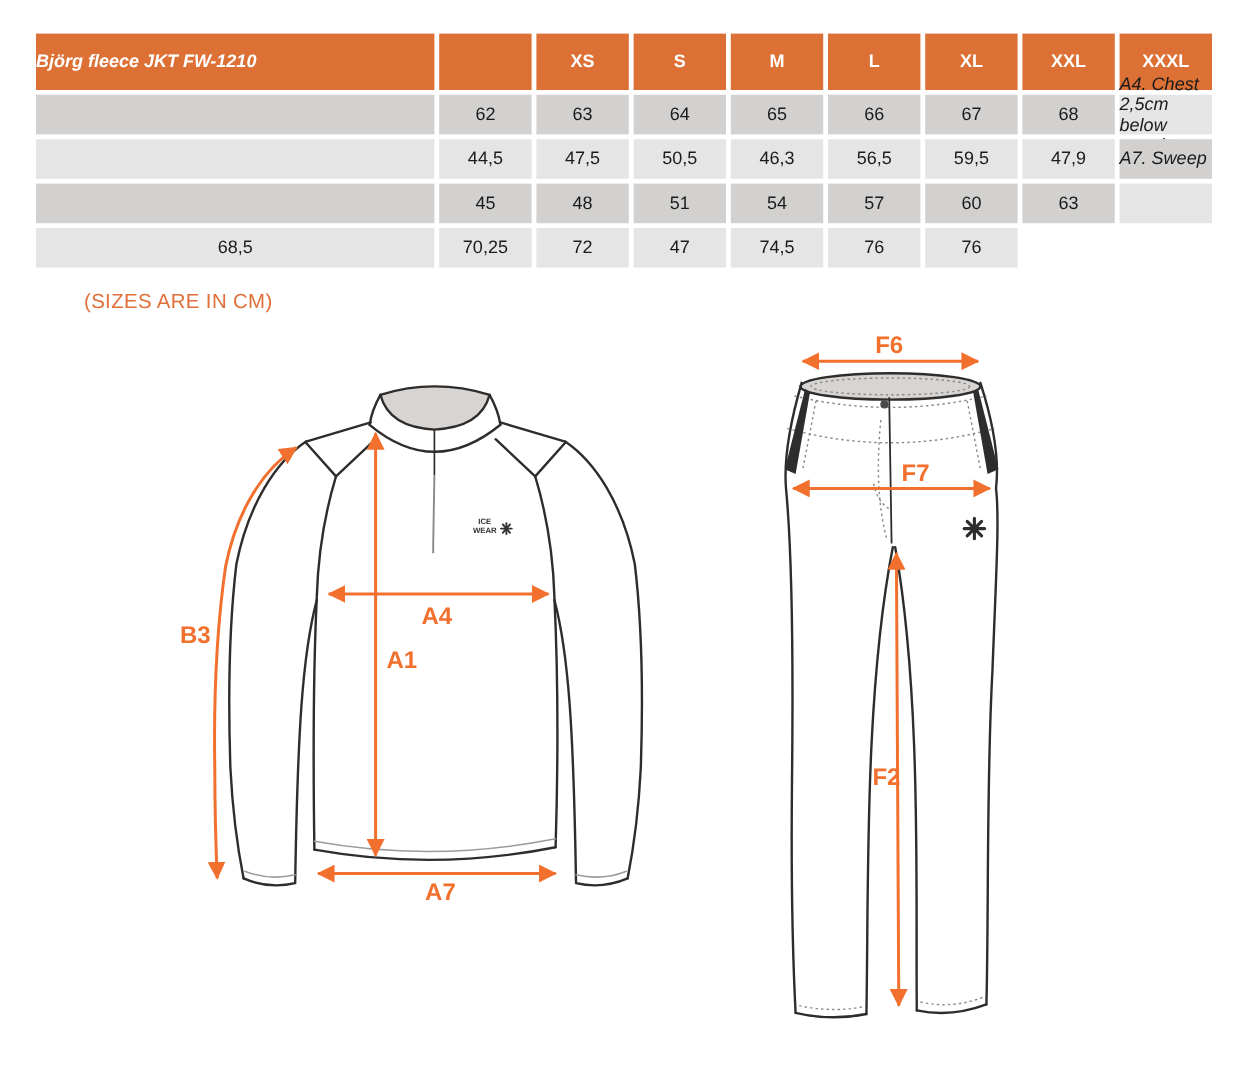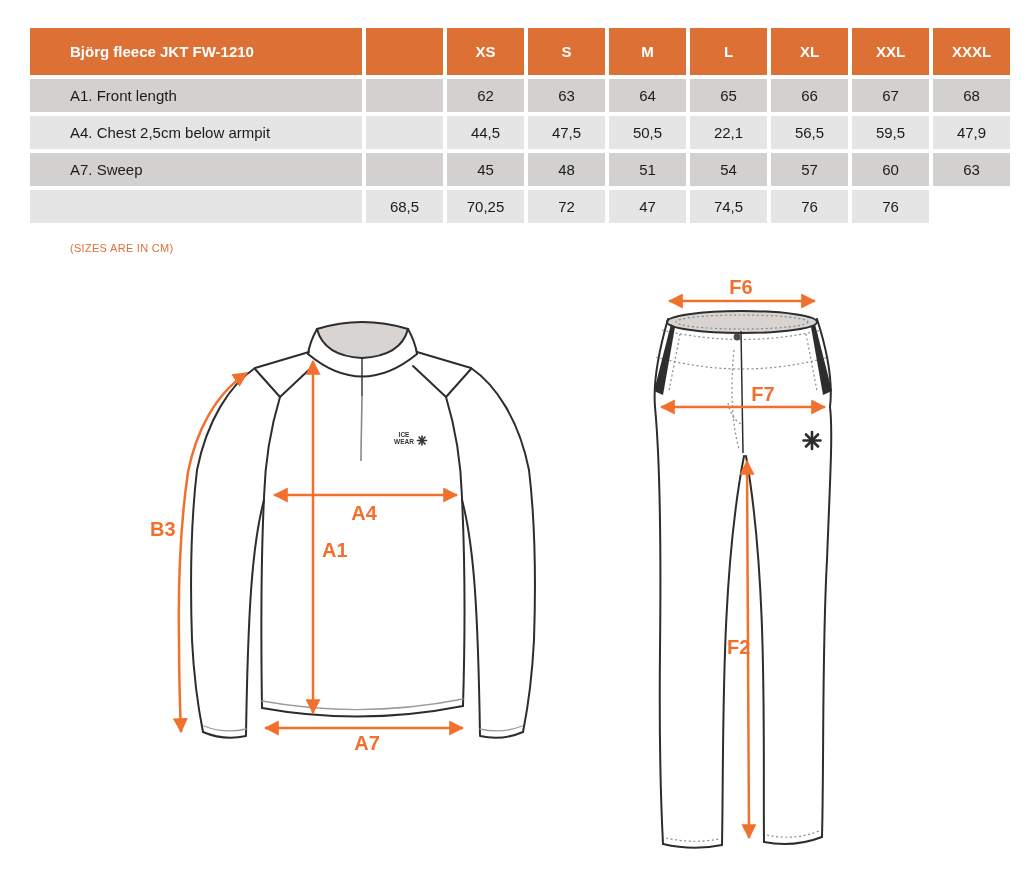--- a/index.html
+++ b/index.html
@@ -11,28 +11,28 @@
   
   .size-table{
     position:absolute;left:30px;top:28px;width:980px;
     display:grid;
     grid-template-columns:332px repeat(8,77px);
     grid-template-rows:47px repeat(4,33px);
     gap:4px;
   }
   .cell{display:flex;align-items:center;justify-content:center;font-size:15px;color:#1b1b1b;}
   .cell.head{background:#dd7135;color:#ffffff;font-weight:bold;}
-  .cell.label{justify-content:flex-start;padding-left:40px;}
+  .cell.label{justify-content:flex-start;font-style:italic;}
   .row-dark{background:#d2d1cf;}
   .row-light{background:#e5e5e5;}
   .title-cell{font-weight:bold;}
   
   .cm-note{
     position:absolute;left:70px;top:242px;
-    font-size:11px;color:#e0703a;letter-spacing:.3px;
+    font-size:17px;color:#e0703a;letter-spacing:.3px;
   }
   
   .diagram-svg{position:absolute;left:0;top:268px;}
   .outline{fill:none;stroke:#2d2d2d;stroke-width:2;stroke-linecap:round;stroke-linejoin:round;}
   .thin{fill:none;stroke:#9b9b9b;stroke-width:1.3;stroke-linecap:round;}
   .stitch{fill:none;stroke:#8a8a8a;stroke-width:1.2;stroke-dasharray:2 2.6;}
   .graypanel{fill:#d7d4d1;stroke:#2d2d2d;stroke-width:2;}
   .measure{fill:none;stroke:#f2702e;stroke-width:2.5;}
   .mlabel{fill:#f2702e;font-size:20px;font-weight:bold;font-family:"Liberation Sans",sans-serif;}
   .logotext{fill:#333;font-size:6.5px;font-weight:bold;font-family:"Liberation Sans",sans-serif;}
@@ -45,36 +45,35 @@
   <div class="cell head label title-cell">Björg fleece JKT FW-1210</div>
   <div class="cell head"></div>
   <div class="cell head">XS</div>
   <div class="cell head">S</div>
   <div class="cell head">M</div>
   <div class="cell head">L</div>
   <div class="cell head">XL</div>
   <div class="cell head">XXL</div>
   <div class="cell head">XXXL</div>
 
-  <div class="cell row-dark label">A1. Front length</div>
   <div class="cell row-dark"></div>
   <div class="cell row-dark">62</div>
   <div class="cell row-dark">63</div>
   <div class="cell row-dark">64</div>
   <div class="cell row-dark">65</div>
   <div class="cell row-dark">66</div>
   <div class="cell row-dark">67</div>
   <div class="cell row-dark">68</div>
 
   <div class="cell row-light label">A4. Chest 2,5cm below armpit</div>
   <div class="cell row-light"></div>
   <div class="cell row-light">44,5</div>
   <div class="cell row-light">47,5</div>
   <div class="cell row-light">50,5</div>
-  <div class="cell row-light">22,1</div>
+  <div class="cell row-light">46,3</div>
   <div class="cell row-light">56,5</div>
   <div class="cell row-light">59,5</div>
   <div class="cell row-light">47,9</div>
 
   <div class="cell row-dark label">A7. Sweep</div>
   <div class="cell row-dark"></div>
   <div class="cell row-dark">45</div>
   <div class="cell row-dark">48</div>
   <div class="cell row-dark">51</div>
   <div class="cell row-dark">54</div>

